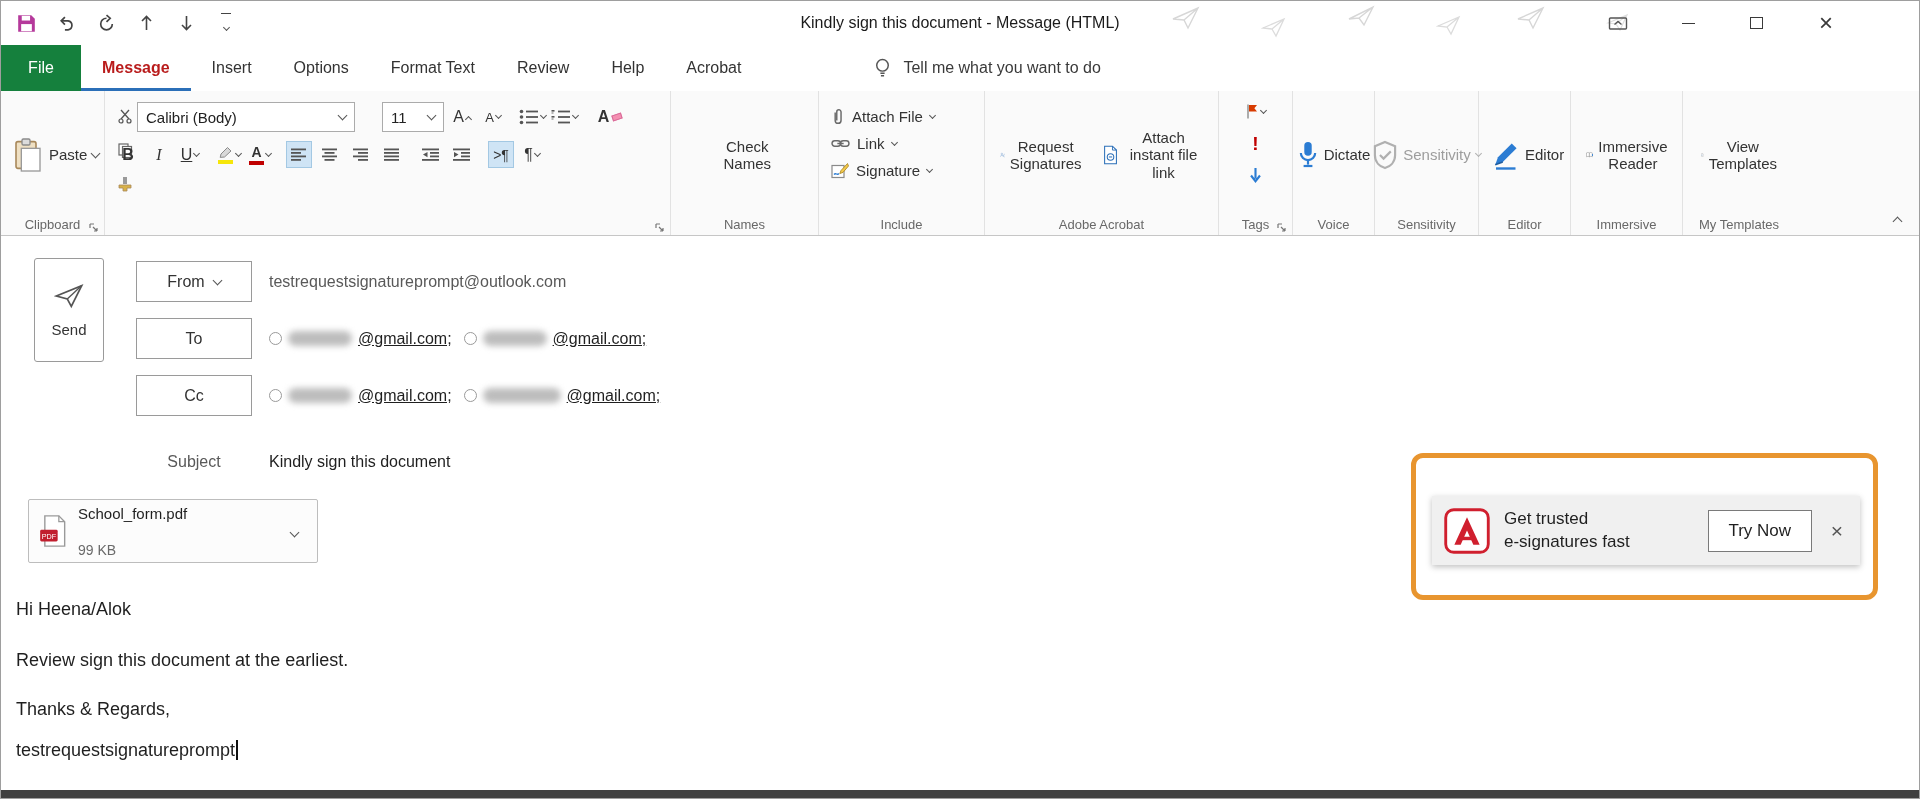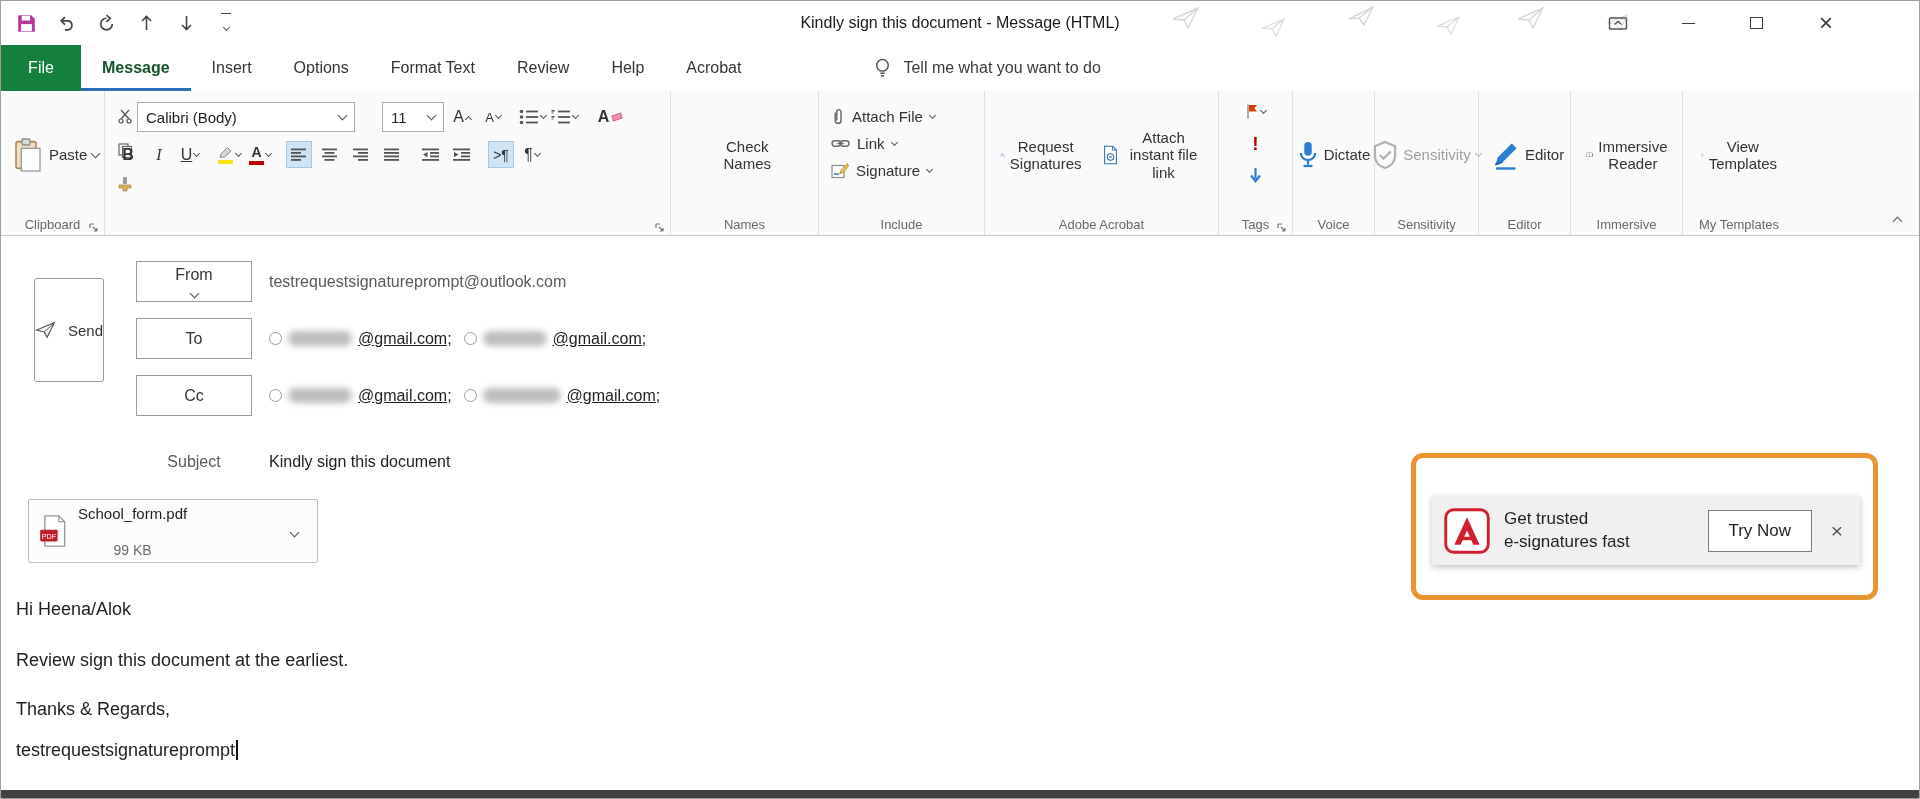--- a/index.html
+++ b/index.html
@@ -18,21 +18,21 @@
   .min-glyph { width:13px; border-top:1.6px solid #3a3a3a; display:inline-block; }
   .max-glyph { width:13px; height:12px; border:1.6px solid #3a3a3a; display:inline-block; }
   .close-glyph { font-size:24px; color:#3a3a3a; line-height:1; }
   .qat-dd { display:inline-block; text-align:center; }
   .qat-dd .bar { display:block; width:10px; border-top:1.5px solid #444; margin:0 auto 2px; }
 
   
   .tabsrow { height:46px; display:flex; align-items:stretch; background:#fff; position:relative; z-index:2; }
   .file-tab { width:80px; background:#15803d; color:#fff; font-size:16px; display:flex; align-items:center; justify-content:center; }
   .tab { padding:0 21px; display:flex; align-items:center; font-size:16px; color:#333; }
-  .tab.active { color:#14532d; font-weight:700; box-shadow:inset 0 -3px 0 #2b6fb8; }
+  .tab.active { color:#b91c1c; font-weight:700; box-shadow:inset 0 -3px 0 #2b6fb8; }
   .tellme { margin-left:112px; display:flex; align-items:center; gap:12px; font-size:16px; color:#3a3a3a; }
 
   
   .ribbon { height:145px; background:#fafafa; border-bottom:1px solid #c6c6c6; display:flex; position:relative; }
   .grp { position:relative; border-right:1px solid #e2e2e2; padding:8px 6px 24px; flex:0 0 auto; }
   .grp-label { position:absolute; bottom:3px; left:0; right:0; text-align:center; font-size:13px; color:#686868; }
   .launcher { position:absolute; right:4px; bottom:4px; width:12px; height:12px; }
   .bigbtn { display:flex; flex-direction:row; align-items:center; gap:5px; padding:3px 5px; font-size:15px; color:#333; text-align:center; line-height:1.15; }
   .chv { width:7px; height:7px; border-right:1.6px solid #555; border-bottom:1.6px solid #555; transform:rotate(45deg); display:inline-block; margin-top:-3px; flex:0 0 auto; }
   .chv.up { transform:rotate(-135deg); margin-top:4px; }
@@ -41,32 +41,32 @@
   .bt-row { display:flex; align-items:center; gap:5px; }
   .smbtn { min-width:26px; height:27px; display:flex; align-items:center; justify-content:center; gap:2px; font-size:16px; color:#333; }
   .smbtn.active { background:#cfe4f5; border:1px solid #a3c8e3; }
   .minicol { display:flex; flex-direction:column; gap:7px; padding-top:3px; }
   .inc-row { display:flex; align-items:center; gap:7px; font-size:15px; color:#333; height:27px; }
   .disabled { color:#9d9d9d !important; }
   .collapse-chv { position:absolute; right:18px; bottom:10px; }
 
   
   .compose { position:relative; height:554px; background:#fff; }
-  .sendbtn { position:absolute; left:33px; top:22px; width:70px; height:104px; border:1px solid #9a9a9a; border-radius:3px; background:#fff; display:flex; align-items:center; justify-content:center; gap:12px; font-size:15px; color:#333;margin-top:20px; }
-  .fieldbox { position:absolute; left:135px; width:116px; height:41px; border:1px solid #9a9a9a; background:#fff; display:flex; align-items:center; justify-content:center; gap:9px; font-size:16px; color:#333;flex-direction:column; }
+  .sendbtn { position:absolute; left:33px; top:22px; width:70px; height:104px; border:1px solid #9a9a9a; border-radius:3px; background:#fff; display:flex; flex-direction:column; align-items:center; justify-content:center; gap:12px; font-size:15px; color:#333; }
+  .fieldbox { position:absolute; left:135px; width:116px; height:41px; border:1px solid #9a9a9a; background:#fff; display:flex; align-items:center; justify-content:center; gap:9px; font-size:16px; color:#333; }
   .from-val { position:absolute; left:268px; top:25px; height:41px; display:flex; align-items:center; font-size:16px; color:#595959; }
   .recips { position:absolute; left:268px; display:flex; align-items:center; gap:6px; height:41px; }
   .presence { width:13px; height:13px; border:1.5px solid #9a9a9a; border-radius:50%; background:#fff; flex:0 0 auto; }
   .blur { width:64px; height:15px; background:#bdbdbd; border-radius:8px; filter:blur(3px); }
   .addr { font-size:16px; color:#1f1f1f; text-decoration:underline; }
   .subject-label { position:absolute; left:135px; top:208px; width:116px; height:36px; display:flex; align-items:center; justify-content:center; font-size:16px; color:#595959; }
   .subject-val { position:absolute; left:268px; top:208px; height:36px; display:flex; align-items:center; font-size:16px; color:#1f1f1f; }
   .attach-card { position:absolute; left:27px; top:263px; width:290px; height:64px; border:1px solid #bdbdbd; border-radius:2px; background:#fcfcfc; display:flex; align-items:center; padding:0 10px; gap:11px; }
   .attach-name { font-size:15px; color:#1f1f1f; }
-  .attach-size { font-size:14px; color:#6a6a6a; margin-top:20px;text-align:center; }
+  .attach-size { font-size:14px; color:#6a6a6a; margin-top:20px; }
   .attach-chv { margin-left:auto; padding:0 9px; }
 
   .toast-ring { position:absolute; left:1410px; top:217px; width:467px; height:147px; border:5px solid #e8952f; border-radius:12px; }
   .toast { position:absolute; left:16px; top:38px; width:428px; height:69px; background:#f0f0f0; box-shadow:0 2px 6px rgba(0,0,0,0.25); display:flex; align-items:center; padding:0 12px; gap:14px; }
   .toast-text { font-size:17px; color:#1f1f1f; line-height:1.35; }
   .trynow { margin-left:auto; width:104px; height:42px; border:1px solid #7a7a7a; background:#fff; display:flex; align-items:center; justify-content:center; font-size:17px; color:#1f1f1f; }
   .toast-close { font-size:21px; color:#555; padding:0 5px; }
 
   .body-text { position:absolute; left:15px; top:363px; font-size:18px; color:#1f1f1f; }
   .body-text p { margin:0; }

